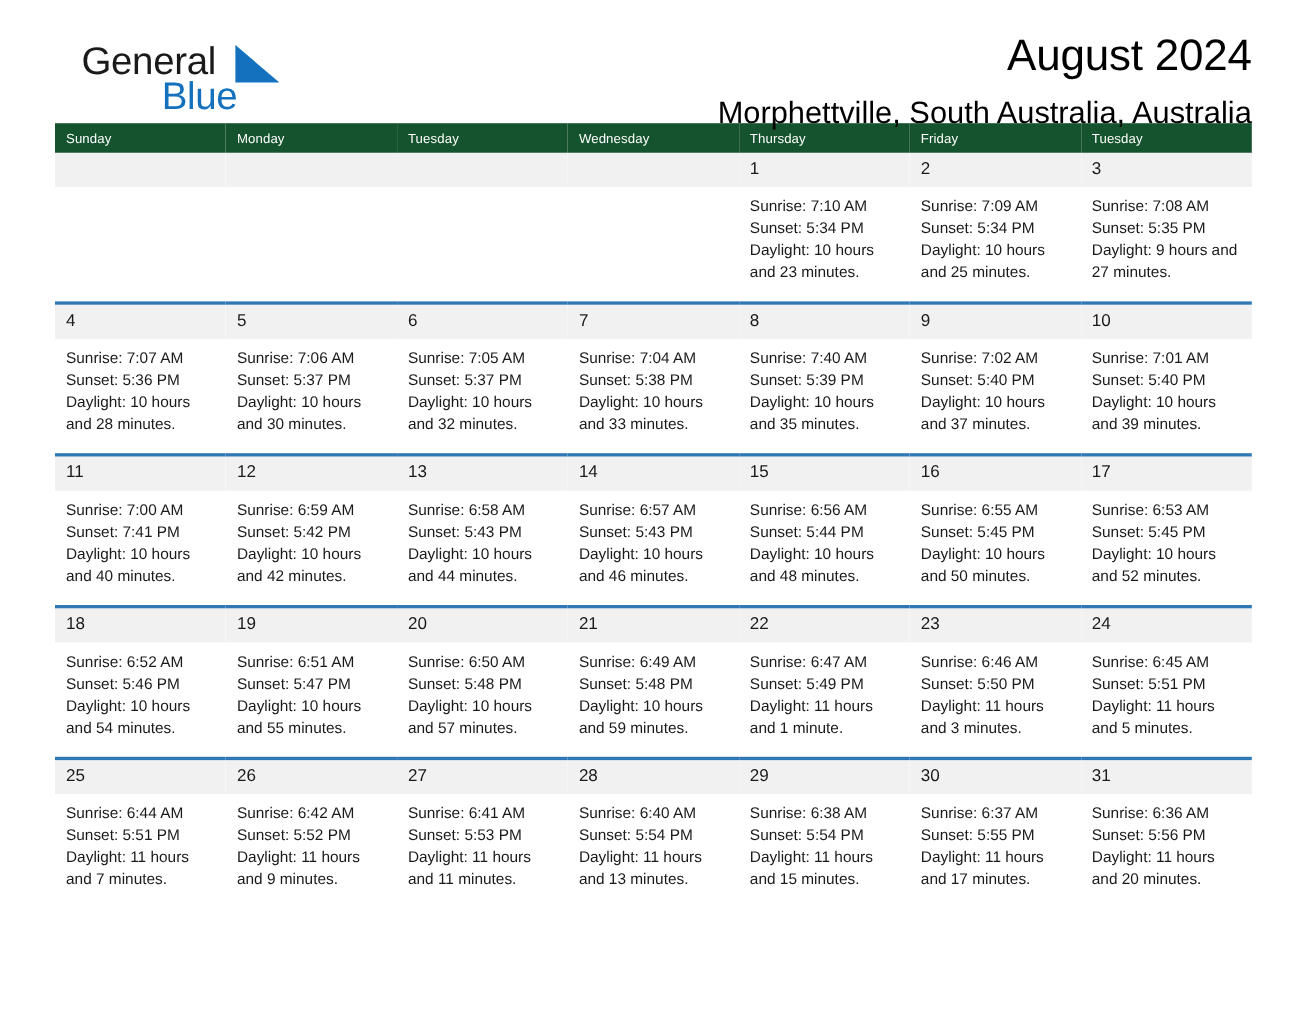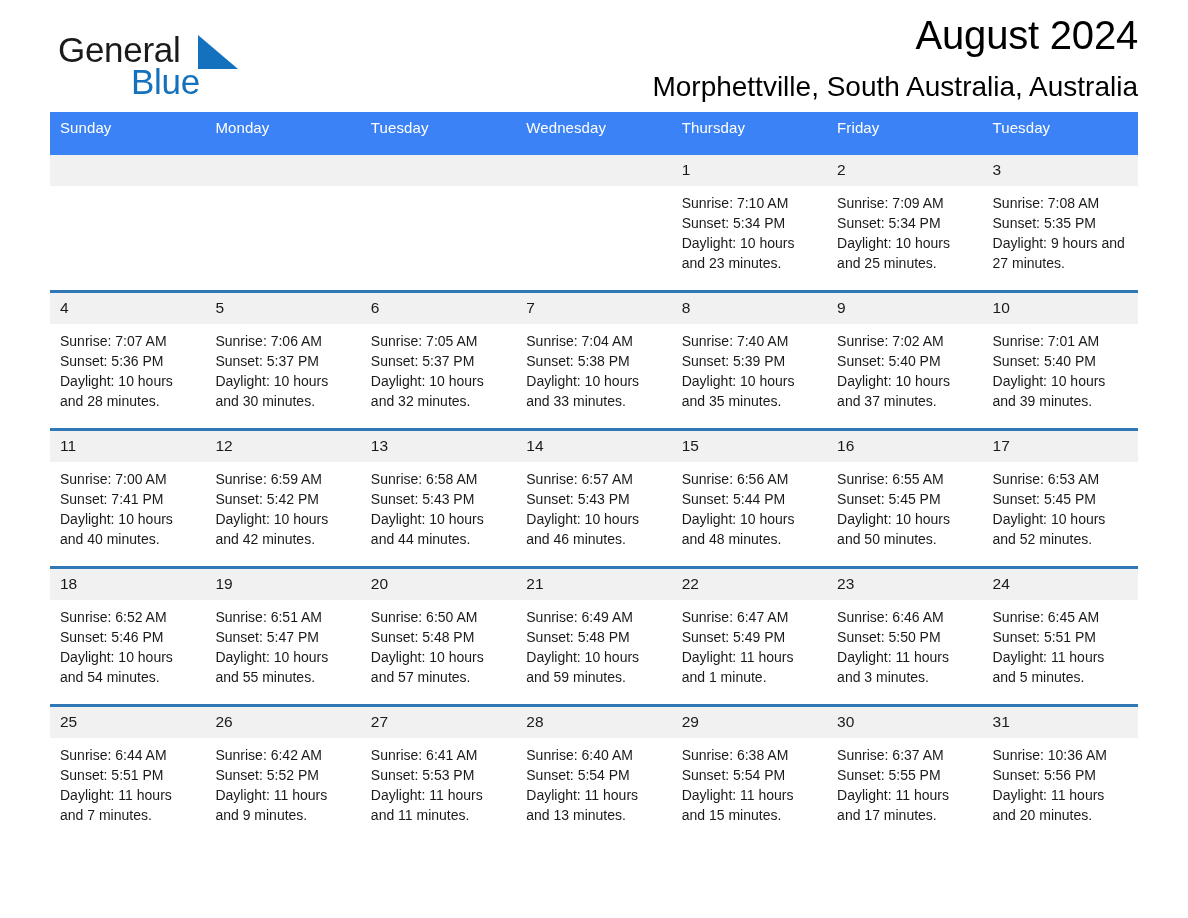--- a/index.html
+++ b/index.html
@@ -18,25 +18,26 @@
     position: relative;
     width: 1188px;
     height: 918px;
     box-sizing: border-box;
     padding: 0 50px;
   }
 
   
   .header {
     display: flex;
-    align-items: flex-end;
+    align-items: center;
     justify-content: space-between;
     padding-top: 44px;
     height: 104px;
     box-sizing: border-box;
+    margin-left: 16px;
   }
   .logo {
     position: relative;
     width: 250px;
     height: 72px;
     user-select: none;
   }
   .logo-general {
     position: absolute;
     left: 8px;
@@ -86,26 +87,26 @@
   }
 
   
   .calendar {
     margin-top: 8px;
     width: 1088px;
     border-collapse: collapse;
     table-layout: fixed;
   }
   .calendar th {
-    background: #3b82f6;
+    background: #14532d;
     color: #ffffff;
-    font-size: 15px;
+    font-size: 12px;
     font-weight: normal;
     text-align: left;
-    padding: 7px 0 19px 10px;
+    padding: 7px 0 6px 10px;
     height: 14px;
     letter-spacing: 0.1px;
   }
   .calendar td {
     vertical-align: top;
     padding: 0;
     width: 155.4px;
     height: 135px;
     background: #ffffff;
     border-top: 3px solid #2f77b5;
@@ -423,21 +424,21 @@
             <div class="daynum">30</div>
             <div class="cellbody">
               <div>Sunrise: 6:37 AM</div>
               <div>Sunset: 5:55 PM</div>
               <div class="daylight-line">Daylight: 11 hours and 17 minutes.</div>
             </div>
           </td>
           <td>
             <div class="daynum">31</div>
             <div class="cellbody">
-              <div>Sunrise: 10:36 AM</div>
+              <div>Sunrise: 6:36 AM</div>
               <div>Sunset: 5:56 PM</div>
               <div class="daylight-line">Daylight: 11 hours and 20 minutes.</div>
             </div>
           </td>
         </tr>
       </tbody>
   </table>
 
 </div>
 

